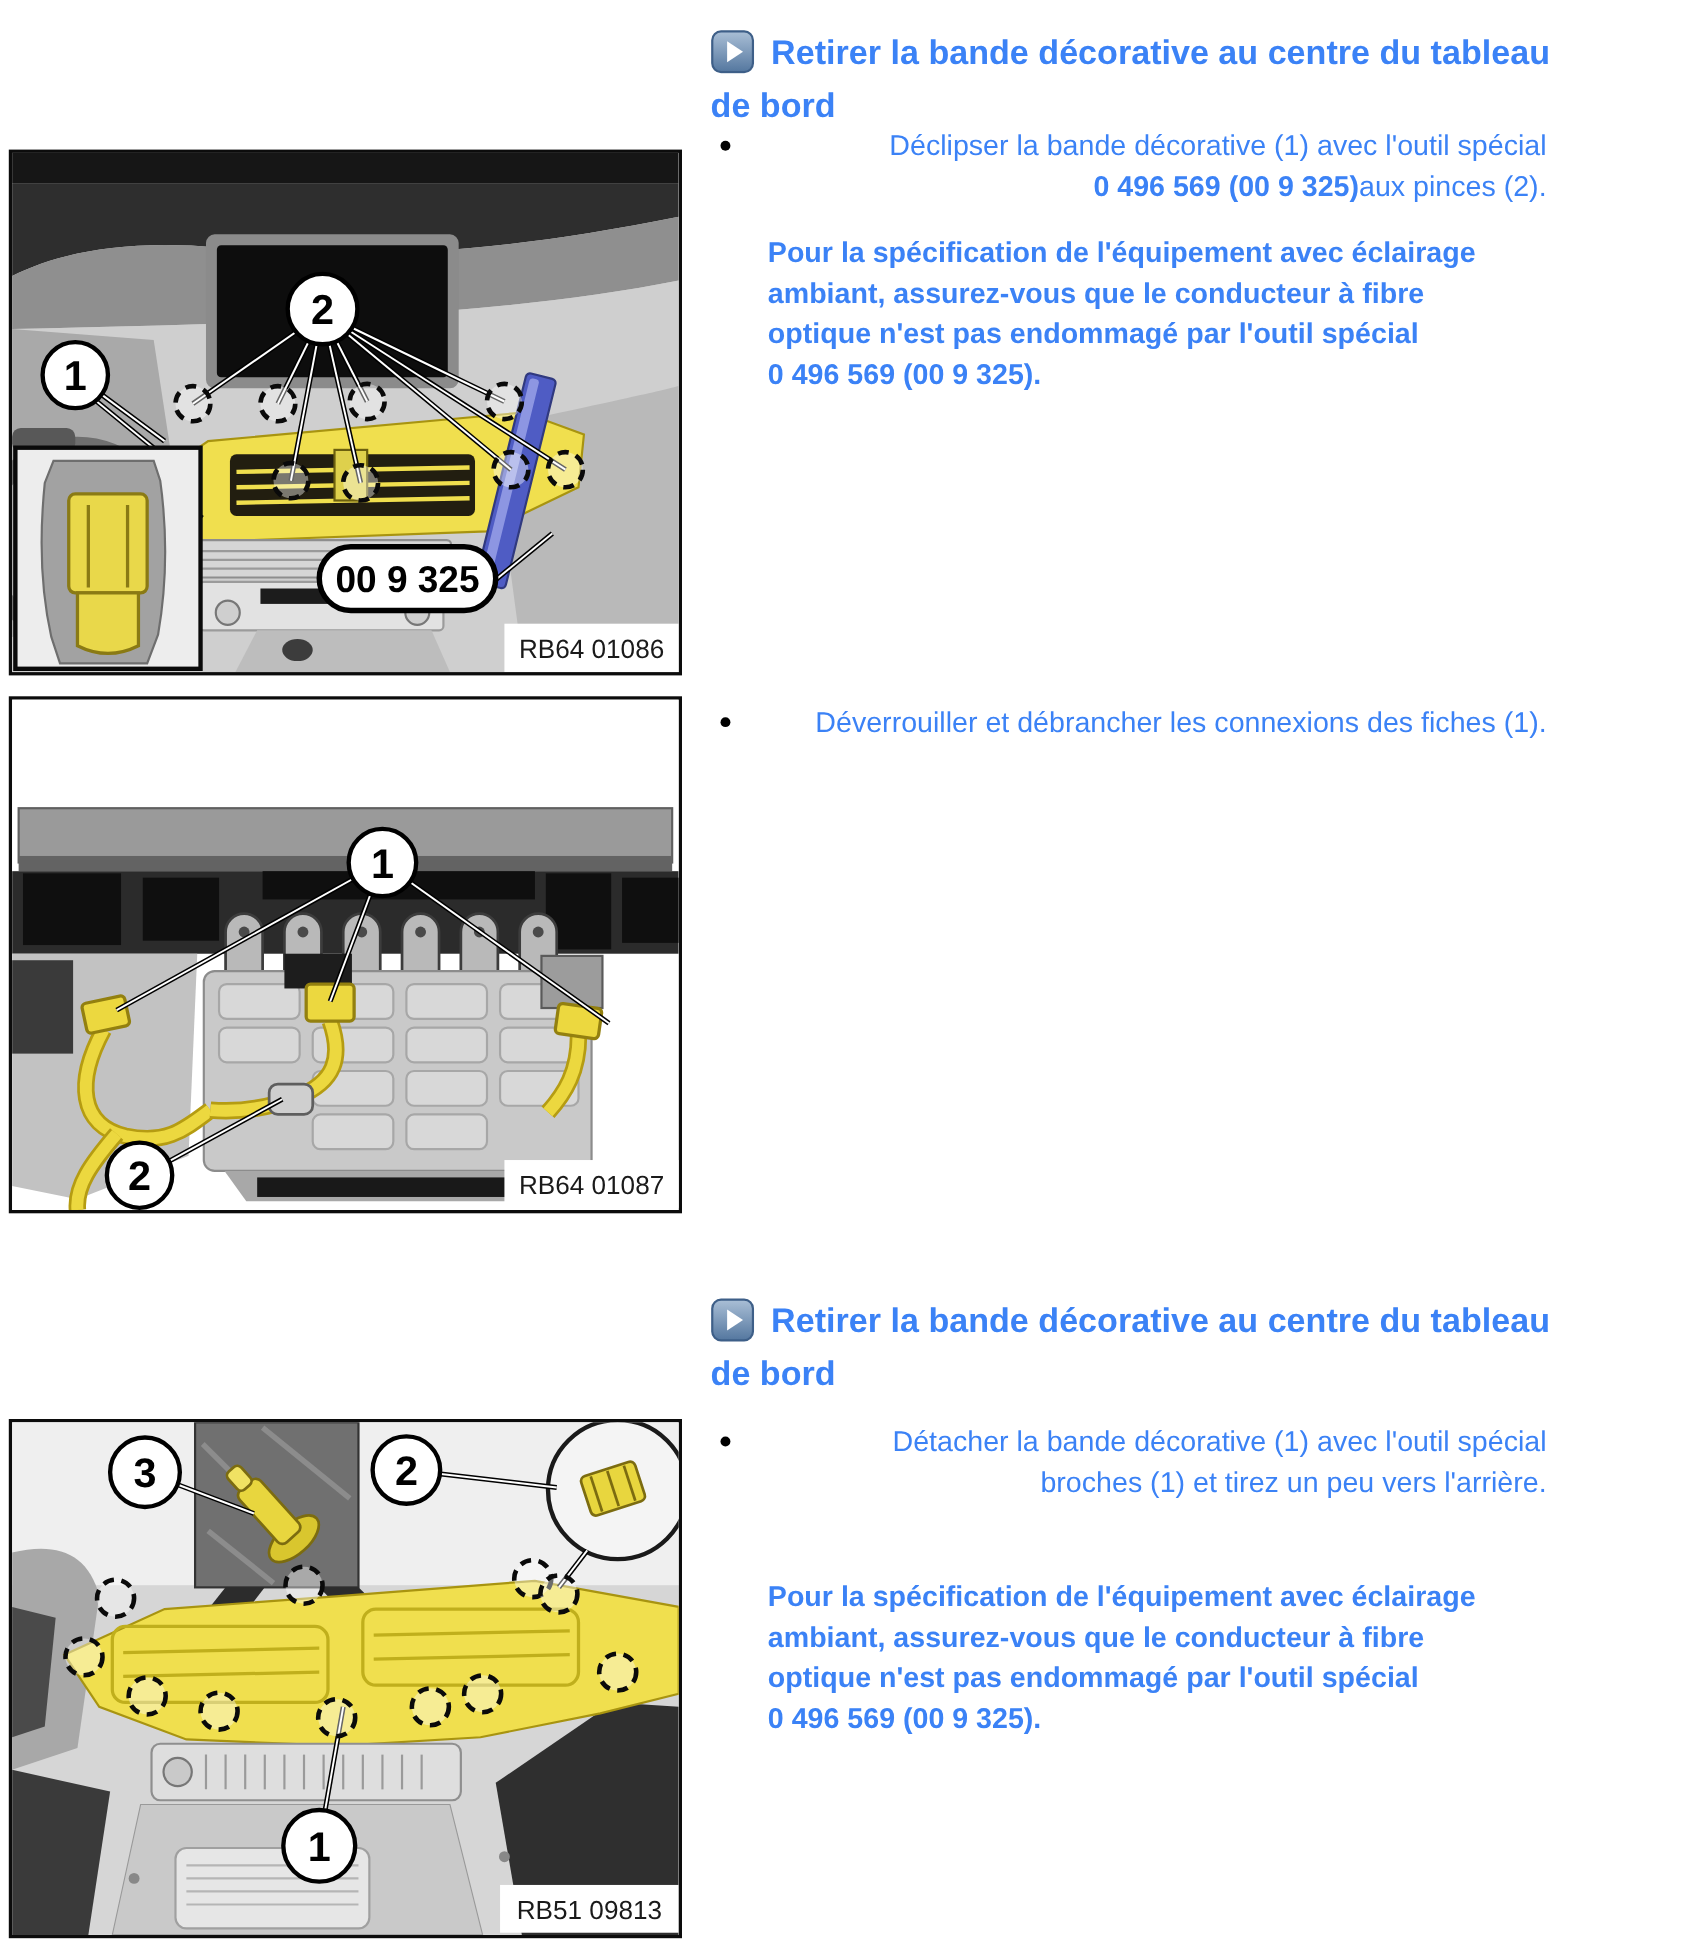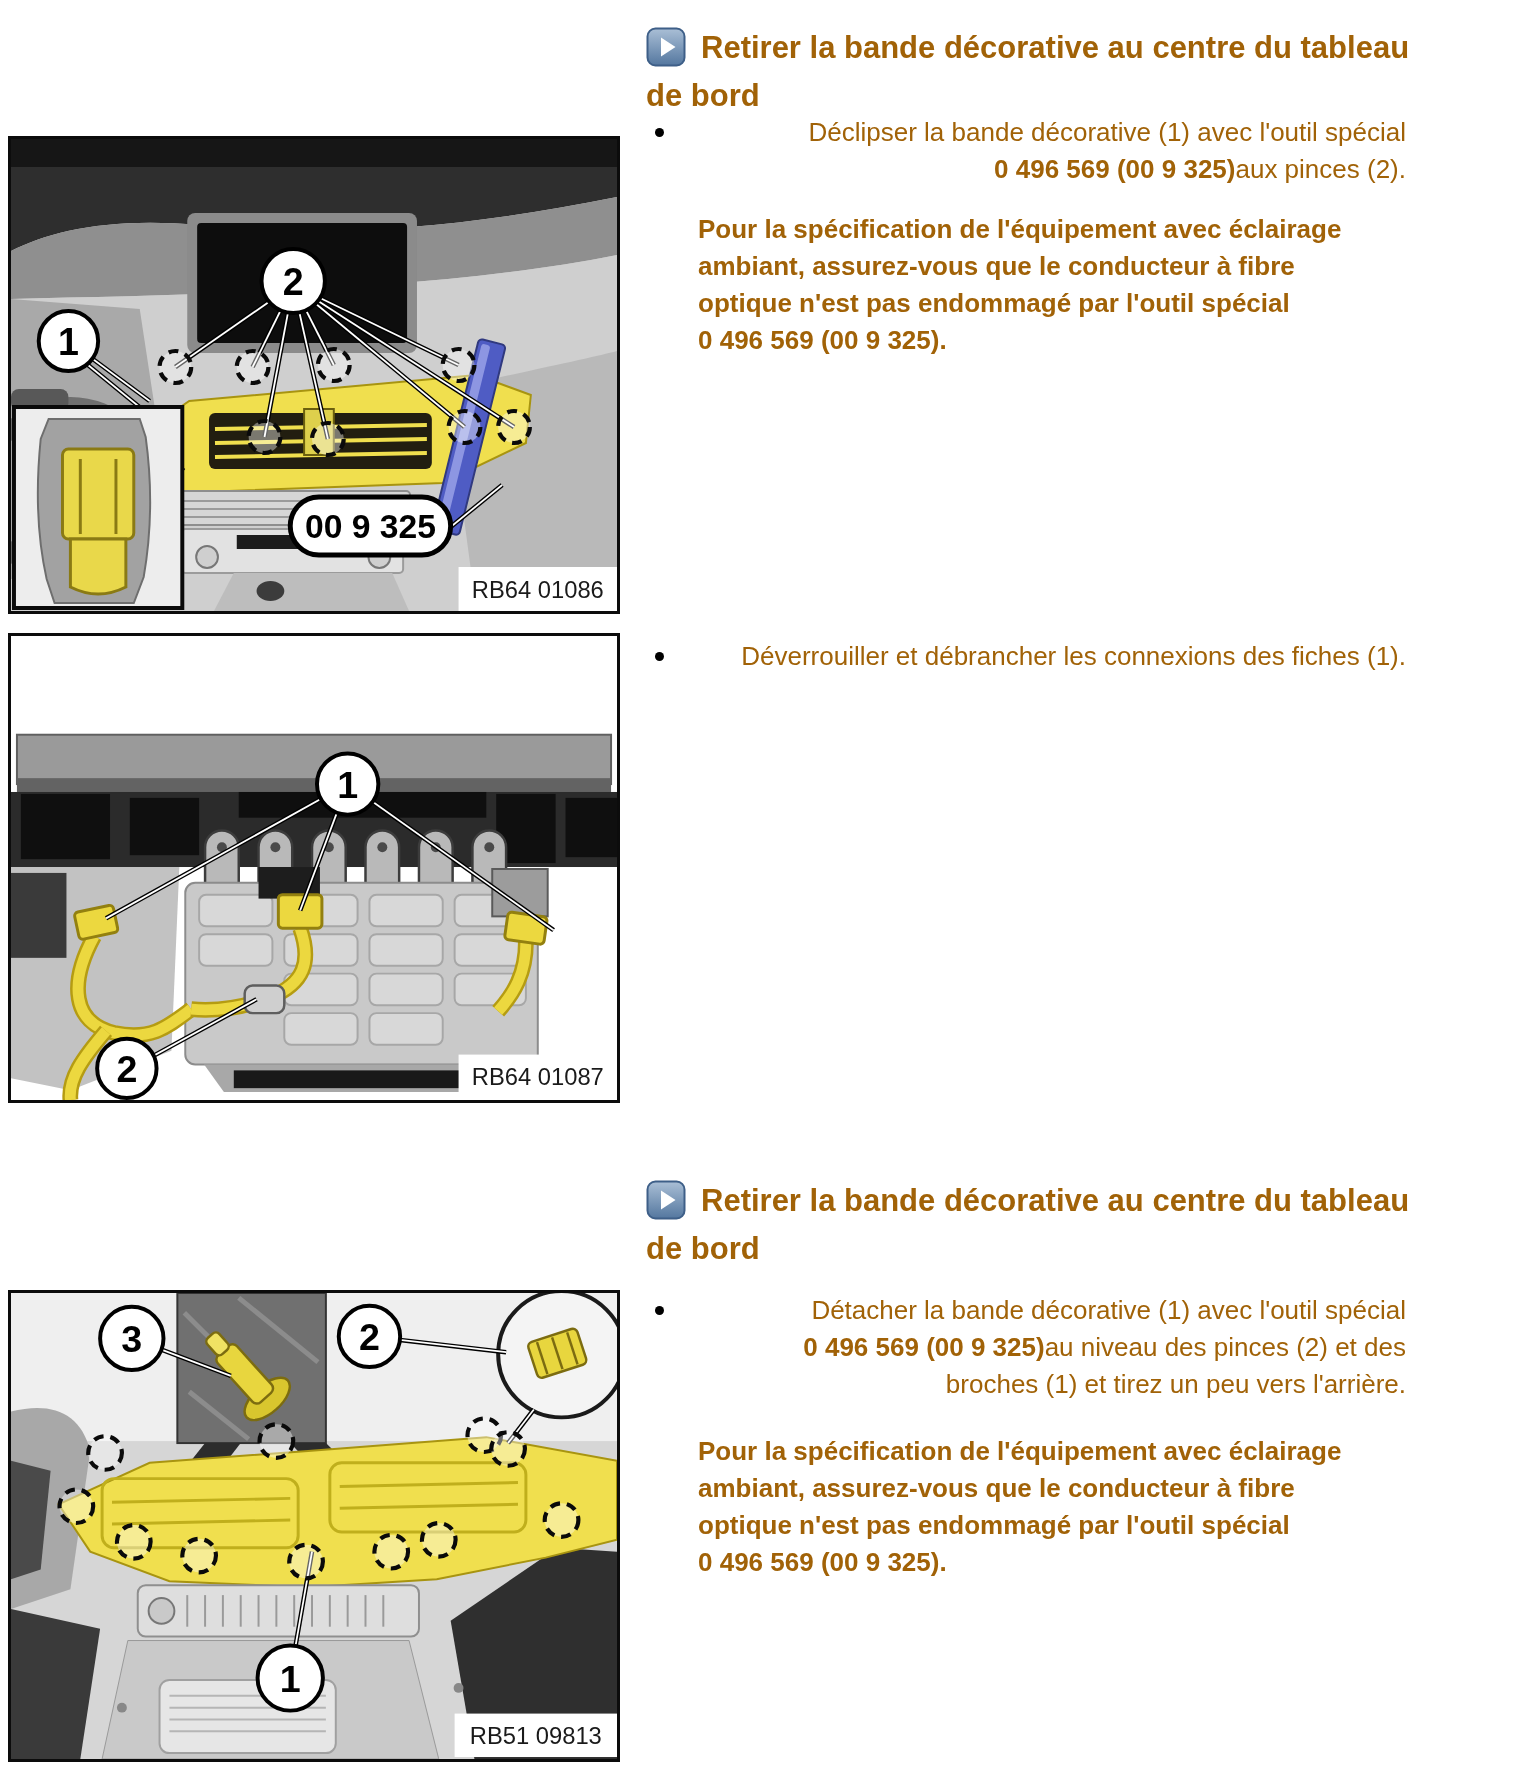--- a/index.html
+++ b/index.html
@@ -1,17 +1,17 @@
 <!DOCTYPE html>
 <html><head>
 <meta charset="utf-8">
 <style>
   html,body{margin:0;padding:0;background:#ffffff;}
   #page{position:relative;width:1535px;height:1771px;background:#fff;overflow:hidden;
-        font-family:"Liberation Sans",sans-serif;color:#a16207;}
+        font-family:"Liberation Sans",sans-serif;color:#3b82f6;}
 
   
   .heading{position:absolute;left:646px;width:860px;font-weight:700;font-size:31px;line-height:48px;}
   .h-line{white-space:nowrap;}
   .play-icon{display:inline-block;width:40px;height:40px;vertical-align:-9px;margin-right:15px;}
   .textblock{position:absolute;left:646px;width:760px;font-size:26px;line-height:37px;}
   .bullet{position:relative;padding-left:52px;margin-bottom:18px;text-align:right;}
   .bullet::before{content:"";position:absolute;left:9px;top:14px;width:9px;height:9px;border-radius:50%;background:#000;}
   .note{padding-left:52px;font-weight:700;}
   .tline{white-space:nowrap;}
@@ -312,21 +312,20 @@
         <rect x="1.5" y="1.5" width="37" height="37" rx="8" fill="url(#pg)" stroke="#3e5f88" stroke-width="2"></rect>
         <polygon points="15,10.5 29.5,20 15,29.5" fill="#ffffff"></polygon>
       </svg></span><span>Retirer la bande décorative au centre du tableau</span>
     </div>
     <div class="h-line">de bord</div>
   </div>
 
   <div class="textblock" style="top:1292px">
     <div class="bullet">
         <div class="tline"><span>Détacher la bande décorative (1) avec l'outil spécial</span></div>
-        <div class="tline"><span class="link">0 496 569 (00 9 325)</span><span>au niveau des pinces (2) et des</span></div>
         <div class="tline"><span>broches (1) et tirez un peu vers l'arrière.</span></div>
       </div>
   </div>
   <div class="textblock note" style="top:1433px">
       <div class="tline"><span>Pour la spécification de l'équipement avec éclairage</span></div>
       <div class="tline"><span>ambiant, assurez-vous que le conducteur à fibre</span></div>
       <div class="tline"><span>optique n'est pas endommagé par l'outil spécial</span></div>
       <div class="tline"><span class="link">0 496 569 (00 9 325)</span><span>.</span></div>
     </div>
 

